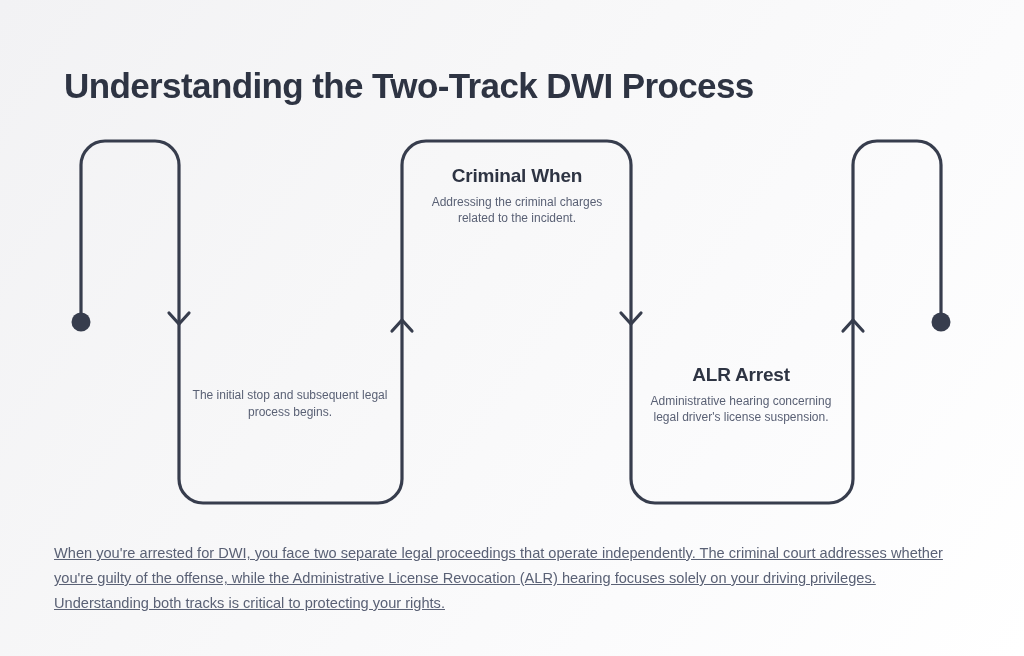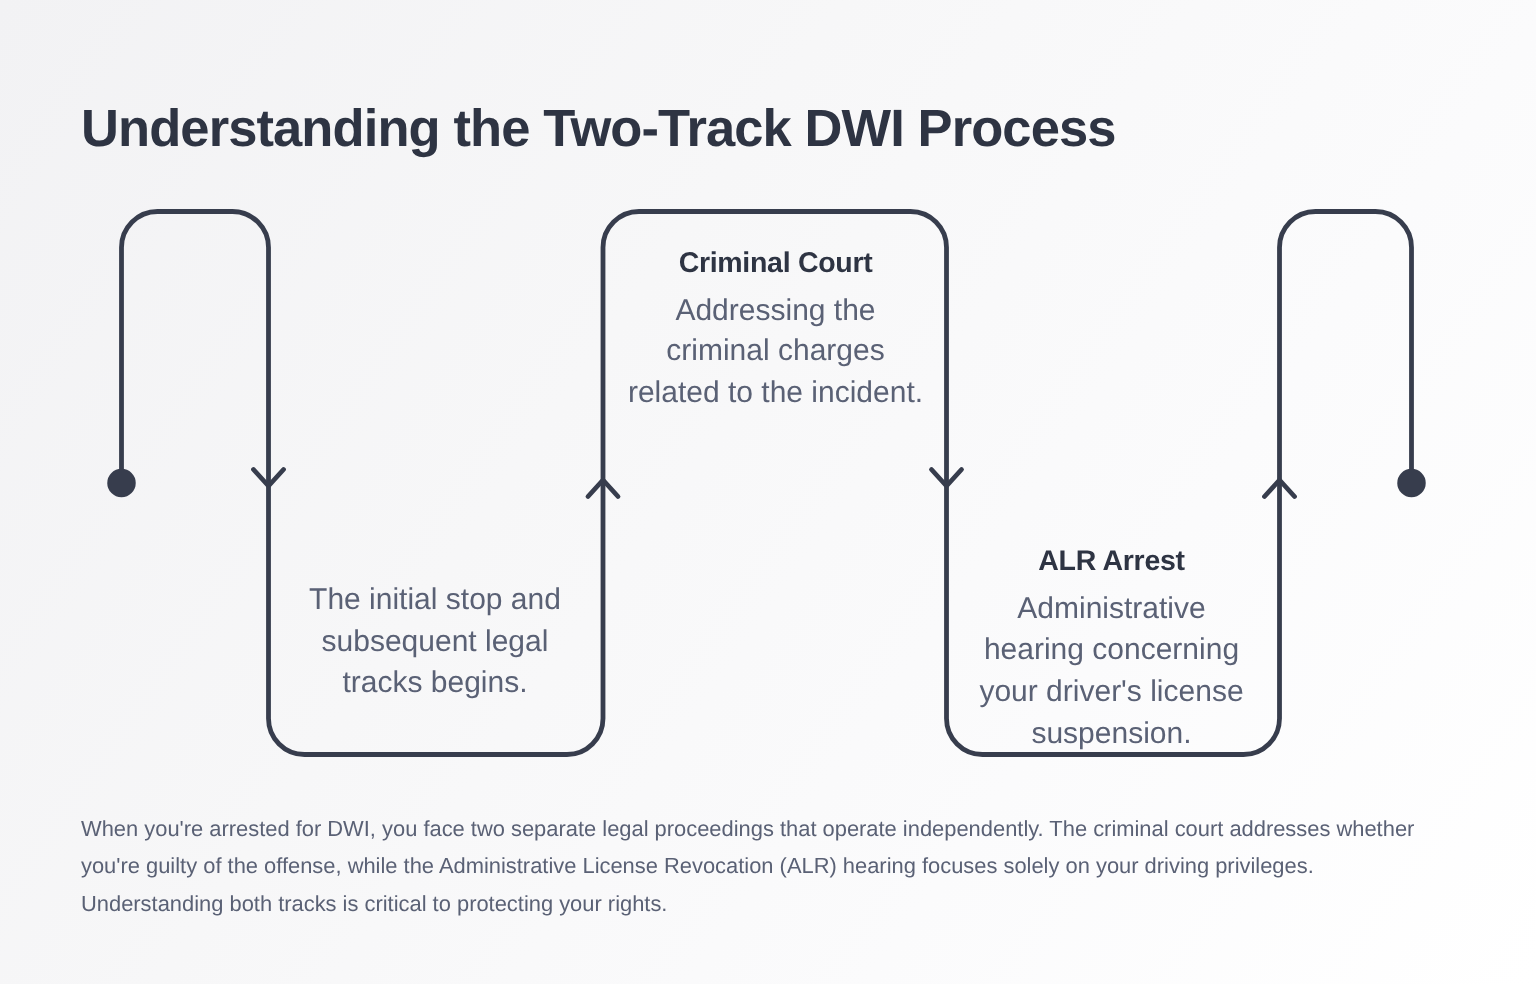--- a/index.html
+++ b/index.html
@@ -19,21 +19,21 @@
 
   .infographic {
     position: relative;
     width: 1024px;
     height: 656px;
   }
 
   
   .page-title {
     position: absolute;
-    left: 54px;
+    left: 64px;
     top: 43px;
     font-size: 35px;
     font-weight: bold;
     letter-spacing: -0.6px;
     color: #2e3443;
     line-height: 1.15;
     white-space: nowrap;
   }
 
   
@@ -78,21 +78,21 @@
   .node-title {
     font-size: 19px;
     font-weight: bold;
     color: #2e3443;
     letter-spacing: -0.2px;
     margin: 0 0 6px 0;
     line-height: 1.2;
     white-space: nowrap;
   }
   .node-desc {
-    font-size: 20px;
+    font-size: 12px;
     font-weight: normal;
     color: #5a6175;
     line-height: 1.38;
     margin: 0;
   }
 
   #node-criminal-court {
     left: 414px;
     top: 165px;
     width: 206px;
@@ -111,20 +111,21 @@
   
   .footer-note {
     position: absolute;
     left: 54px;
     top: 541px;
     width: 890px;
     font-size: 14.6px;
     line-height: 25px;
     color: #5a6175;
     margin: 0;
+    text-decoration: underline;
   }
 </style>
 </head>
 <body>
 
 <div class="infographic">
 
   <h1 class="page-title">Understanding the Two-Track DWI Process</h1>
 
   <div class="diagram">
@@ -172,28 +173,28 @@
                L 917 141
                A 24 24 0 0 1 941 165
                L 941 313"></path>
 
       <circle class="end-dot" cx="81" cy="322" r="9.5"></circle>
       <circle class="end-dot" cx="941" cy="322" r="9.5"></circle>
     </svg>
   </div>
 
   <div class="node" id="node-criminal-court">
-    <p class="node-title">Criminal Court</p>
+    <p class="node-title">Criminal When</p>
     <p class="node-desc">Addressing the criminal charges related to the incident.</p>
   </div>
 
   <div class="node" id="node-dwi-arrest">
-    <p class="node-desc">The initial stop and subsequent legal tracks begins.</p>
+    <p class="node-desc">The initial stop and subsequent legal process begins.</p>
   </div>
 
   <div class="node" id="node-alr-hearing">
     <p class="node-title">ALR Arrest</p>
-    <p class="node-desc">Administrative hearing concerning your driver's license suspension.</p>
+    <p class="node-desc">Administrative hearing concerning legal driver's license suspension.</p>
   </div>
 
   <p class="footer-note">When you're arrested for DWI, you face two separate legal proceedings that operate independently. The criminal court addresses whether you're guilty of the offense, while the Administrative License Revocation (ALR) hearing focuses solely on your driving privileges. Understanding both tracks is critical to protecting your rights.</p>
 
 </div>
 
 </body></html>

